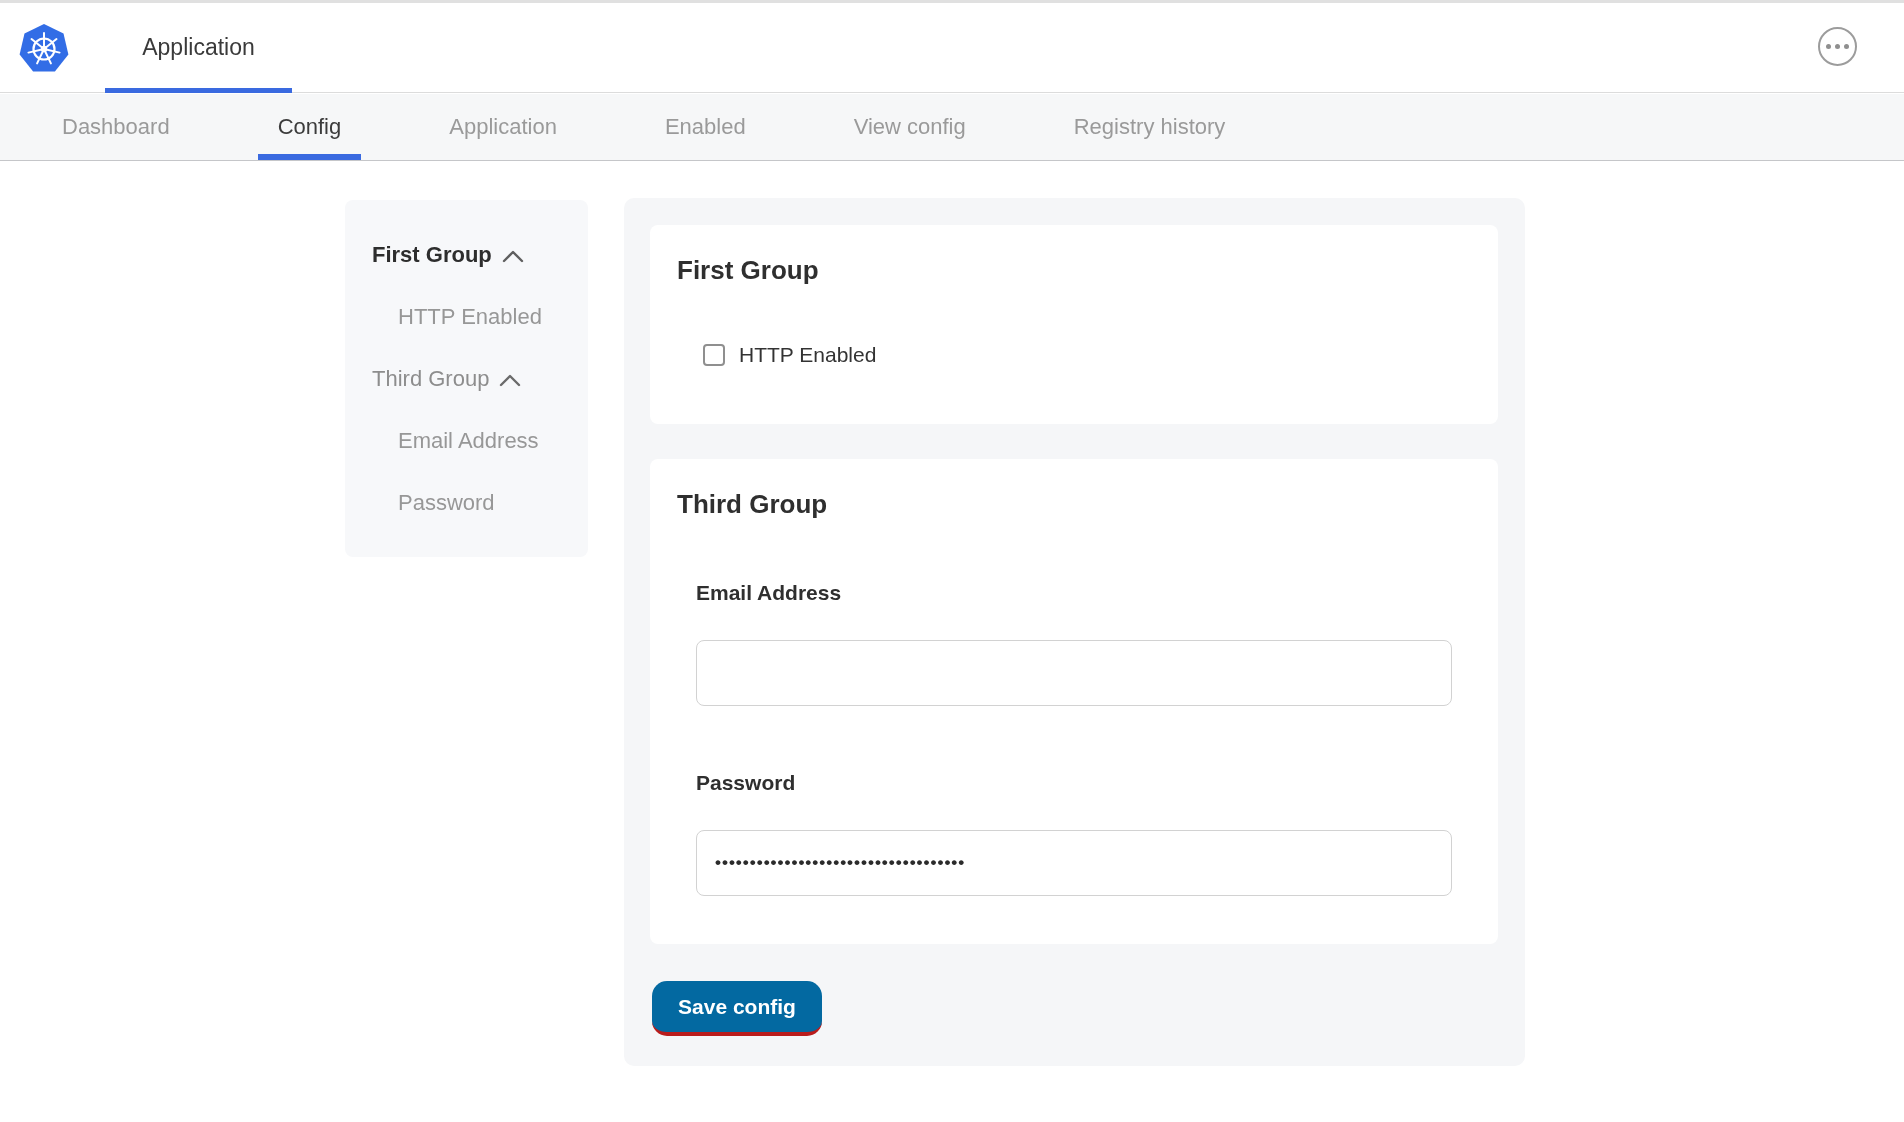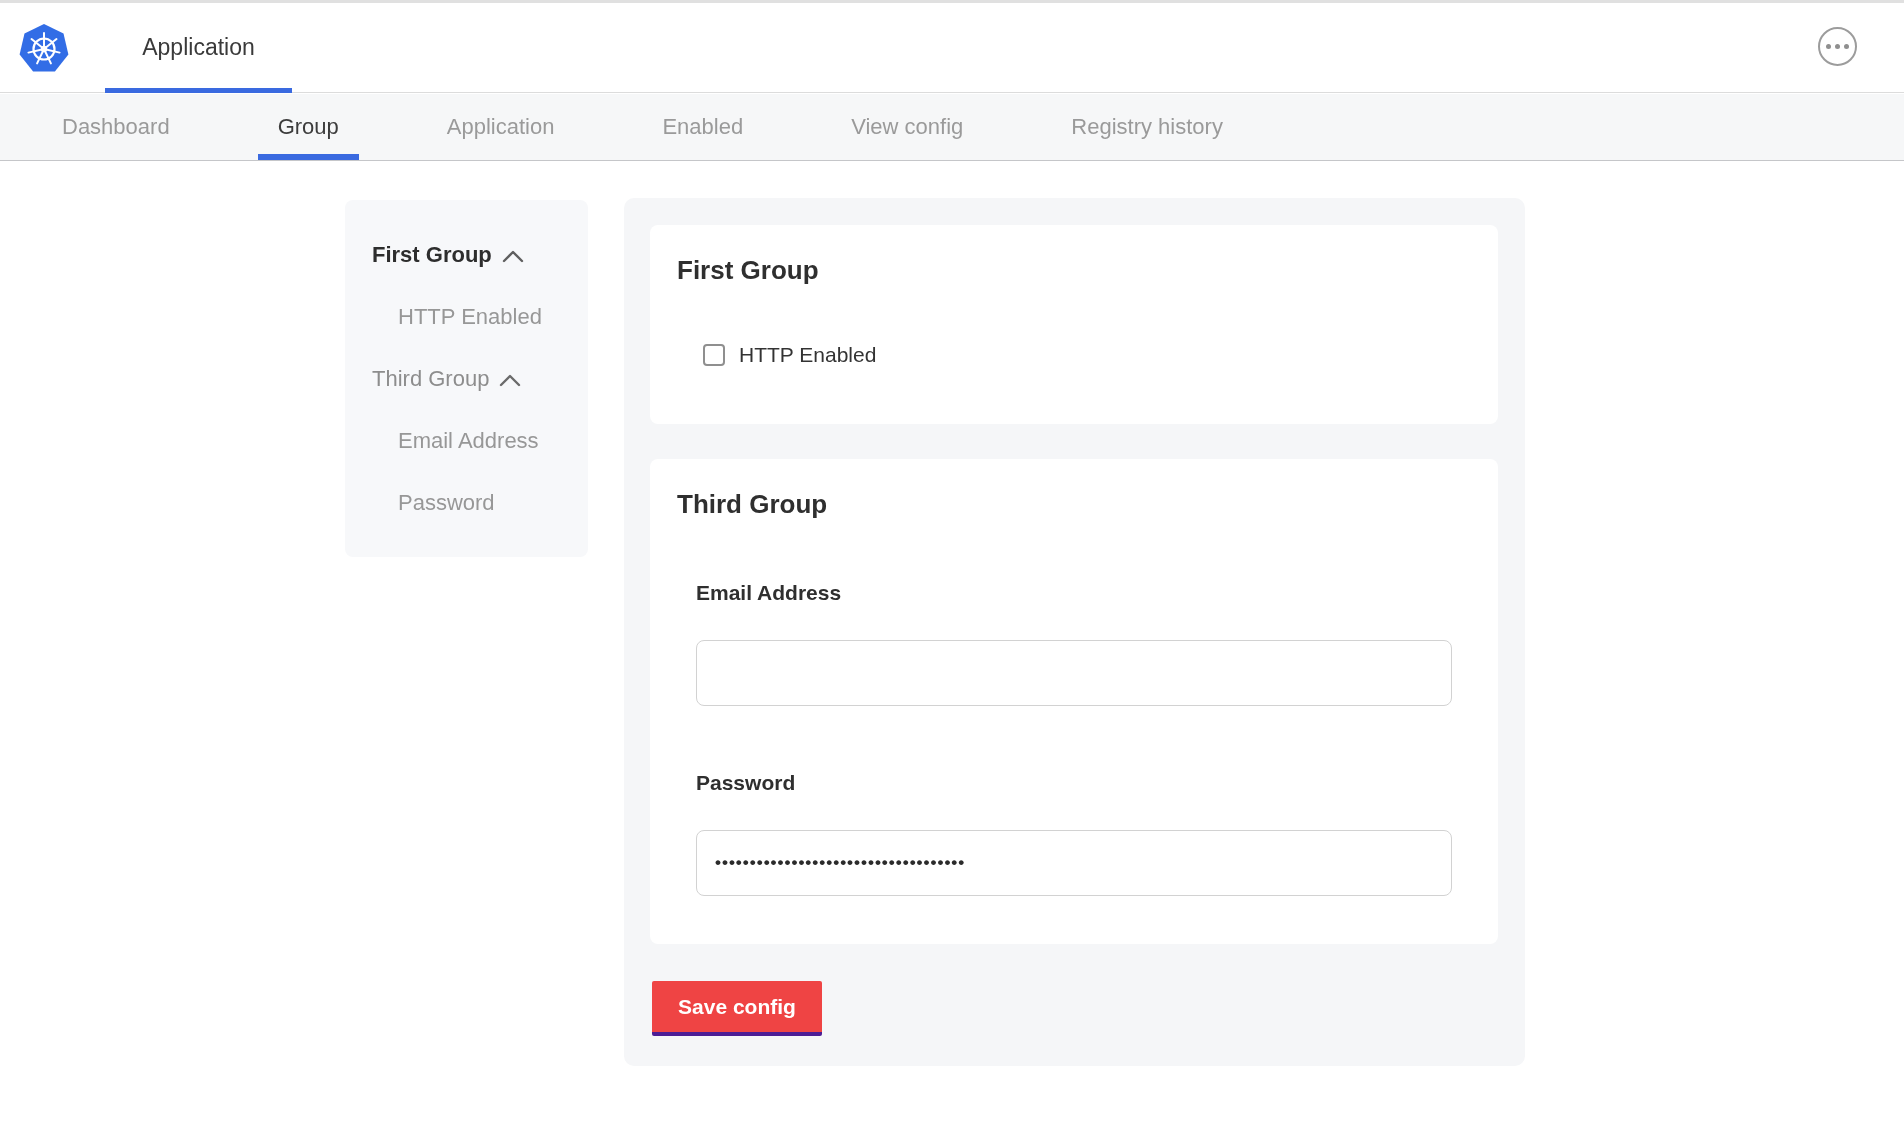--- a/index.html
+++ b/index.html
@@ -56,21 +56,21 @@
   .label-email { top: 122px; }
   .label-password { top: 312px; }
   .text-input { position: absolute; left: 46px; width: 756px; height: 66px;
                 border: 1px solid #d2d2d2; border-radius: 8px; background: #fff;
                 padding: 0 18px; font-size: 18px; color: #2b2b2b; outline: none;
                 font-family: "Liberation Sans", "DejaVu Sans", sans-serif; }
   .input-email { top: 181px; }
   .input-password { top: 371px; font-size: 17px; font-weight: 700; letter-spacing: 1px; }
 
   .save-btn { position: absolute; left: 28px; top: 783px; width: 170px; height: 55px;
-              background: #ef4444; border: none; border-bottom: 4px solid #4c1d95; border-radius: 2px;
+              background: #0369a1; border: none; border-bottom: 4px solid #b91c1c; border-radius: 15px;
               color: #ffffff; font-size: 21px; font-weight: 700; cursor: pointer;
               font-family: "Liberation Sans", "DejaVu Sans", sans-serif; }
 </style>
 </head>
 <body>
 
 <div class="top-strip"></div>
 
 <div class="header">
   <svg class="logo" viewBox="0 0 52 52">
@@ -98,21 +98,21 @@
     <span class="dot"></span>
     <span class="dot"></span>
   </div>
 </div>
 
 <div class="subnav">
   <div class="subnav-item">
     <span>Dashboard</span>
   </div>
   <div class="subnav-item active">
-    <span>Group</span>
+    <span>Config</span>
     <span class="nav-underline"></span>
   </div>
   <div class="subnav-item">
     <span>Application</span>
   </div>
   <div class="subnav-item">
     <span>Enabled</span>
   </div>
   <div class="subnav-item">
     <span>View config</span>

